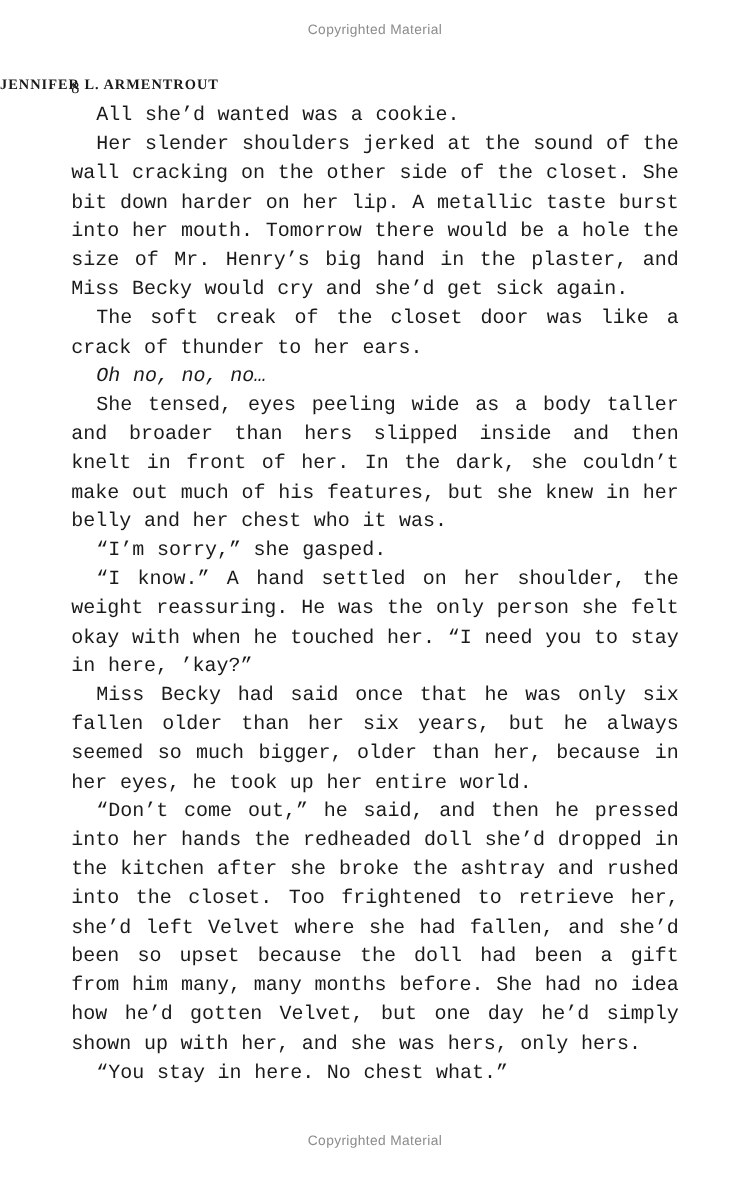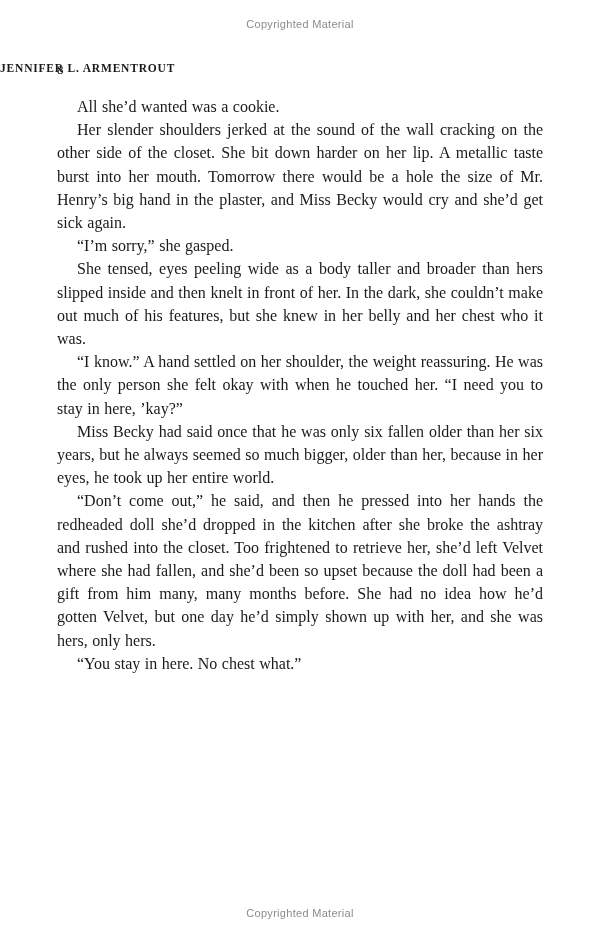--- a/index.html
+++ b/index.html
@@ -49,23 +49,24 @@
     text-align: left;
     font-family: "Liberation Serif", serif;
     font-size: 11.5px;
     font-weight: 600;
     letter-spacing: 0.8px;
     color: #1a1a1a;
   }
 
   .body-text {
     position: absolute;
-    top: 95px;
+    top: 81px;
     left: 57px;
     width: 486px;
+    font-family: Liberation Mono, monospace;
   }
   .body-text p {
     margin: 0;
     padding: 0;
     font-size: 16px;
     line-height: 23.2px;
     text-align: justify;
     text-indent: 20px;
     color: #1a1a1a;
     word-spacing: 0.5px;
@@ -82,22 +83,24 @@
   <div class="copyright top">Copyrighted Material</div>
 
   <div class="header">
     <span class="pagenum">8</span>
     <span class="running">JENNIFER L. ARMENTROUT</span>
   </div>
 
   <div class="body-text" id="paragraphs">
       <p>All she’d wanted was a cookie.</p>
       <p>Her slender shoulders jerked at the sound of the wall cracking on the other side of the closet. She bit down harder on her lip. A metallic taste burst into her mouth. Tomorrow there would be a hole the size of Mr. Henry’s big hand in the plaster, and Miss Becky would cry and she’d get sick again.</p>
+      <p>The soft creak of the closet door was like a crack of thunder to her ears.</p>
+      <p class="italic">Oh no, no, no…</p>
+      <p>She tensed, eyes peeling wide as a body taller and broader than hers slipped inside and then knelt in front of her. In the dark, she couldn’t make out much of his features, but she knew in her belly and her chest who it was.</p>
       <p>“I’m sorry,” she gasped.</p>
-      <p>She tensed, eyes peeling wide as a body taller and broader than hers slipped inside and then knelt in front of her. In the dark, she couldn’t make out much of his features, but she knew in her belly and her chest who it was.</p>
       <p>“I know.” A hand settled on her shoulder, the weight reassuring. He was the only person she felt okay with when he touched her. “I need you to stay in here, ’kay?”</p>
       <p>Miss Becky had said once that he was only six fallen older than her six years, but he always seemed so much bigger, older than her, because in her eyes, he took up her entire world.</p>
       <p>“Don’t come out,” he said, and then he pressed into her hands the redheaded doll she’d dropped in the kitchen after she broke the ashtray and rushed into the closet. Too frightened to retrieve her, she’d left Velvet where she had fallen, and she’d been so upset because the doll had been a gift from him many, many months before. She had no idea how he’d gotten Velvet, but one day he’d simply shown up with her, and she was hers, only hers.</p>
       <p>“You stay in here. No chest what.”</p>
     </div>
 
   <div class="copyright bottom">Copyrighted Material</div>
 
 </div>
 

